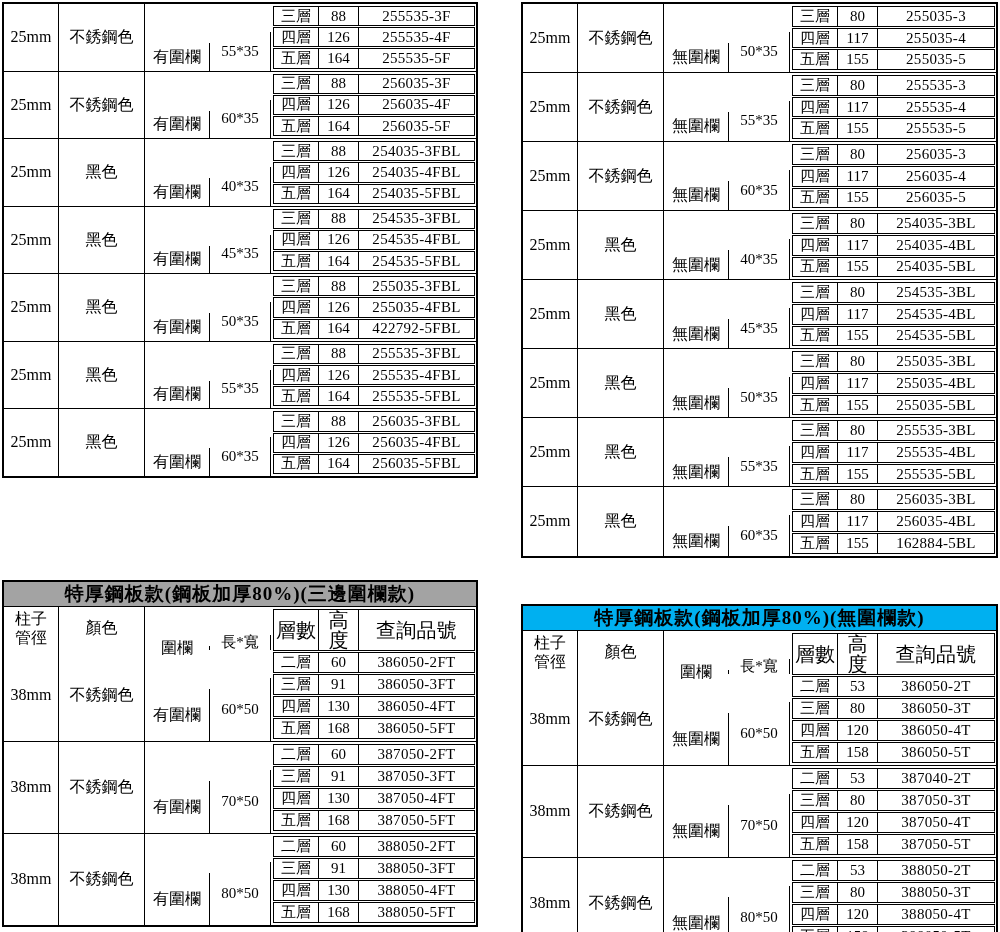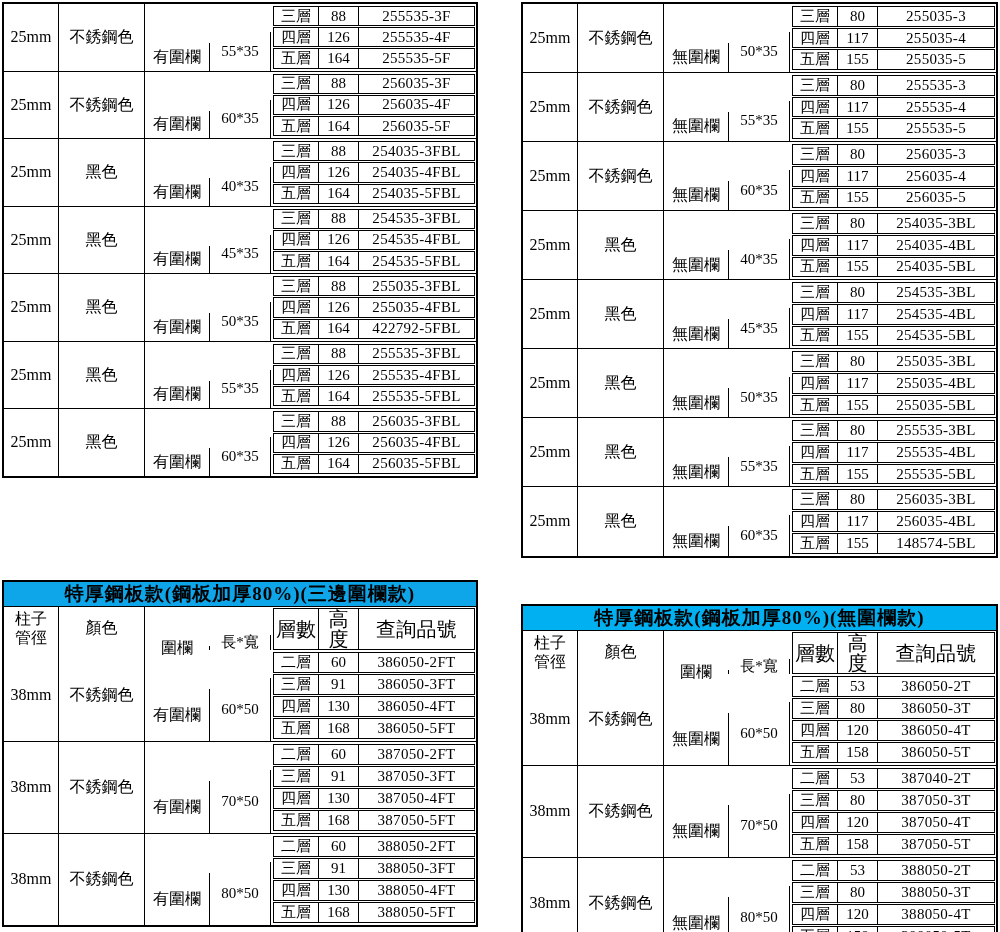--- a/index.html
+++ b/index.html
@@ -27,21 +27,21 @@
 
   .c {
     border-right:1px solid #000; box-sizing:border-box;
     display:flex; flex-direction:column; align-items:center; justify-content:center;
     text-align:center; font-size:16px; line-height:1.15;
   }
   .c1 { width:55px; } .c2 { width:86px; } .c3 { width:65px;margin-top:39px; } .c4 { width:61px; font-size:15px;margin-top:28px; }
 
   .inner {
     flex:1; display:flex; flex-direction:column; gap:1px;
-    padding:2px 1px 2px 2px; box-sizing:border-box; justify-content:center;
+    padding:2px 1px 2px 2px; box-sizing:border-box; justify-content:space-between;
   }
   .subrow {
     display:flex; align-items:stretch; border:1px solid #000;
     box-sizing:border-box; height:var(--sr, 21px);
   }
   .header-band .subrow { height:auto; flex:1; }
   .s {
     display:flex; align-items:center; justify-content:center;
     box-sizing:border-box; font-size:15px; line-height:1; text-align:center;
   }
@@ -396,29 +396,29 @@
               <div class="s s3">256035-3BL</div>
             </div>
             <div class="subrow">
               <div class="s s1">四層</div>
               <div class="s s2">117</div>
               <div class="s s3">256035-4BL</div>
             </div>
             <div class="subrow">
               <div class="s s1">五層</div>
               <div class="s s2">155</div>
-              <div class="s s3">148574-5BL</div>
+              <div class="s s3">162884-5BL</div>
             </div>
           </div>
         </div>
       </div>
   </section>
 
   <section class="spec-table" id="t2">
-    <div class="band title-band" style="background: #0ea5e9;">特厚鋼板款(鋼板加厚80%)(三邊圍欄款)</div>
+    <div class="band title-band" style="background: #a3a3a3;">特厚鋼板款(鋼板加厚80%)(三邊圍欄款)</div>
     <div class="band header-band">
       <div class="c c1">
         <span>柱子</span>
         <span>管徑</span>
       </div>
       <div class="c c2">顏色</div>
       <div class="c c3">圍欄</div>
       <div class="c c4">長*寬</div>
       <div class="inner">
         <div class="subrow">

